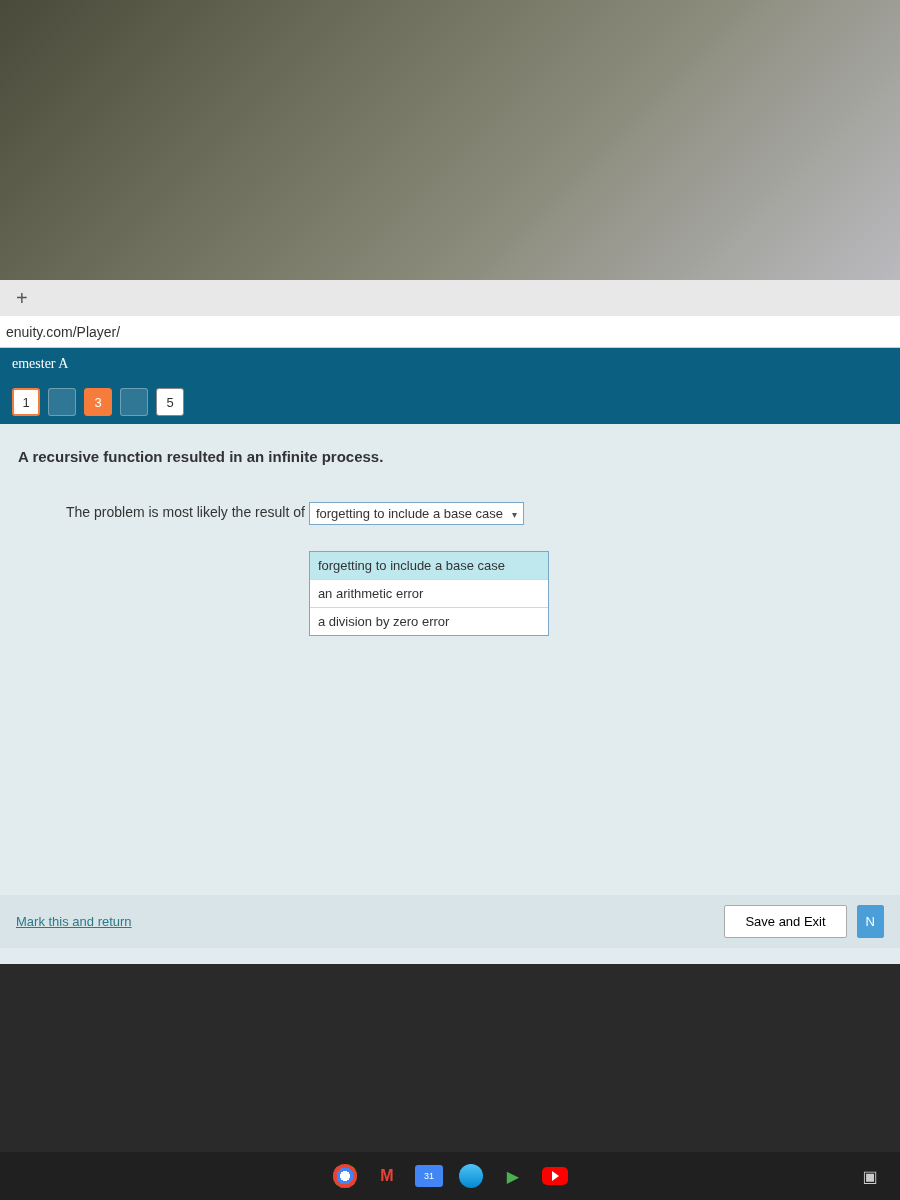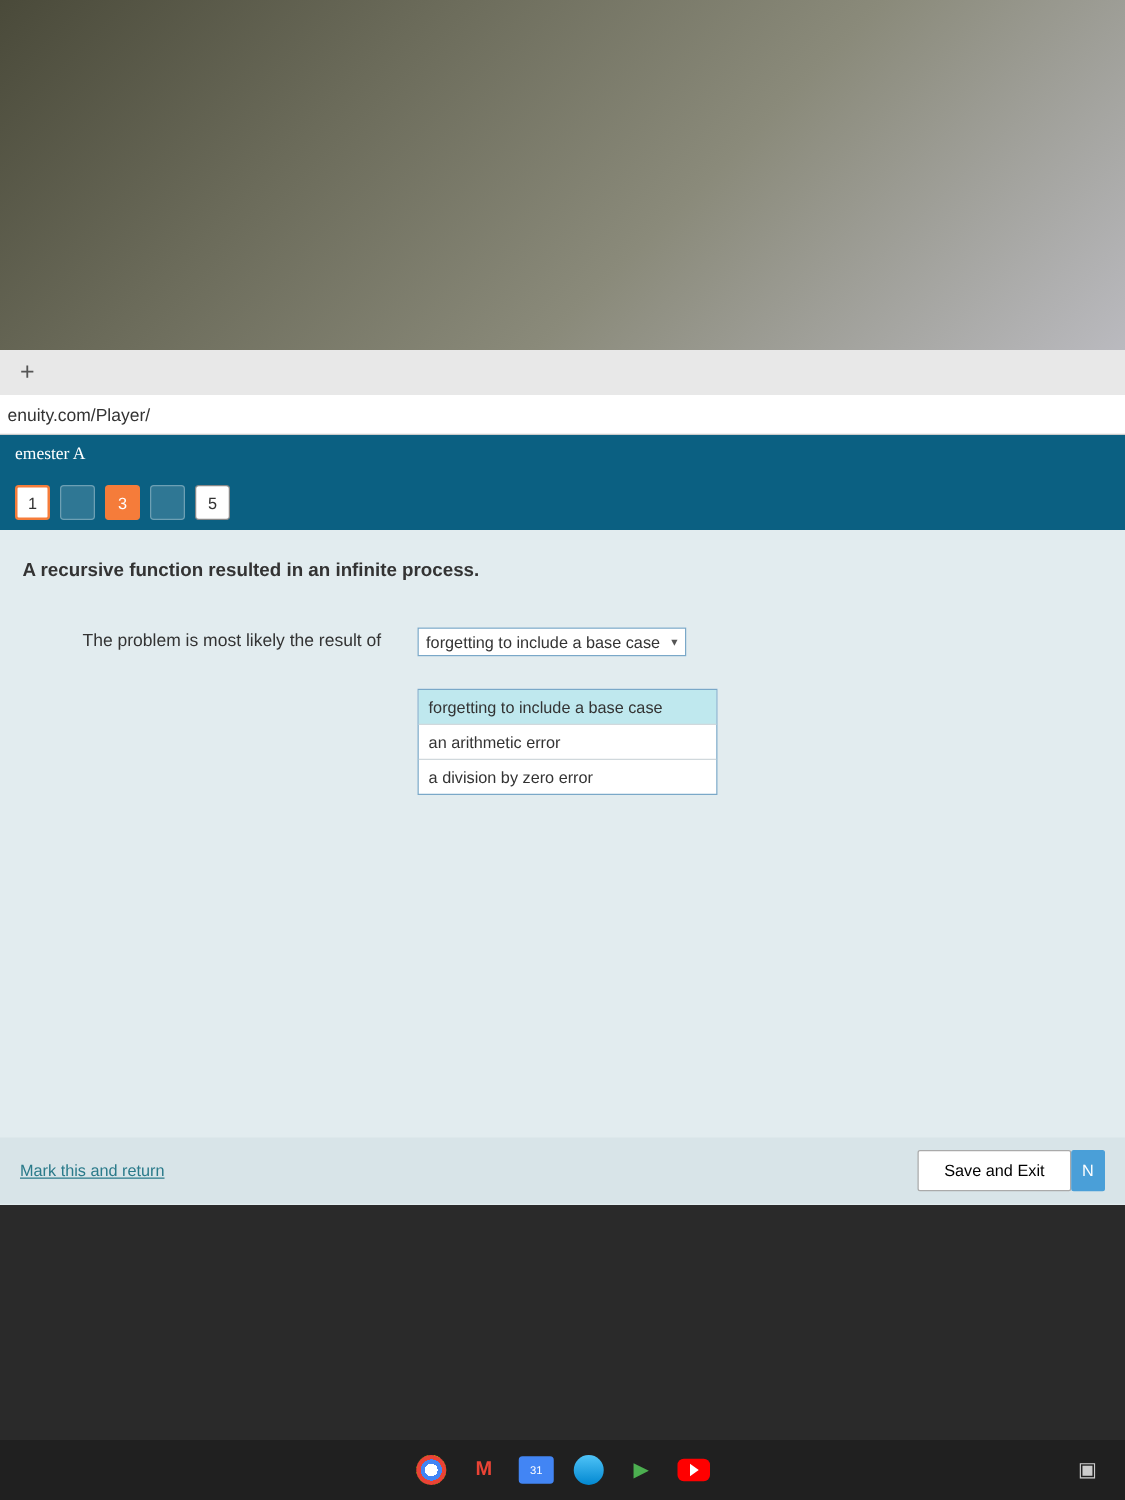--- a/index.html
+++ b/index.html
@@ -109,21 +109,20 @@
       color: #333;
     }
     .question-text {
       padding-top: 2px;
       margin-right: 4px;
       margin-left: 48px;
     }
     .dropdown-wrap {
       position: relative;
       display: inline-block;
-      margin-left: 25px;
     }
     .dropdown-select {
       border: 1px solid #7aa8c8;
       background: #fff;
       padding: 3px 20px 3px 6px;
       font-size: 13px;
       color: #333;
       cursor: pointer;
       position: relative;
     }
@@ -150,37 +149,38 @@
       color: #333;
       border-bottom: 1px solid #d0d8dc;
       cursor: pointer;
     }
     .dropdown-option:last-child { border-bottom: none; }
     .dropdown-option.selected {
       background: #bfe8ee;
     }
     .bottom-bar {
       position: absolute;
-      bottom: 1px;
+      bottom: 16px;
       left: 0;
       right: 0;
       padding: 10px 16px;
       display: flex;
       justify-content: space-between;
       align-items: center;
       background: #d8e4e8;
     }
     .mark-return {
       font-size: 13px;
       color: #2a7a8a;
       text-decoration: underline;
       cursor: pointer;
     }
     .action-buttons {
       display: flex;
+      gap: 10px;
       align-items: center;
     }
     .btn {
       padding: 8px 20px;
       font-size: 13px;
       border: 1px solid #aaa;
       background: #fff;
       cursor: pointer;
       border-radius: 2px;
     }

